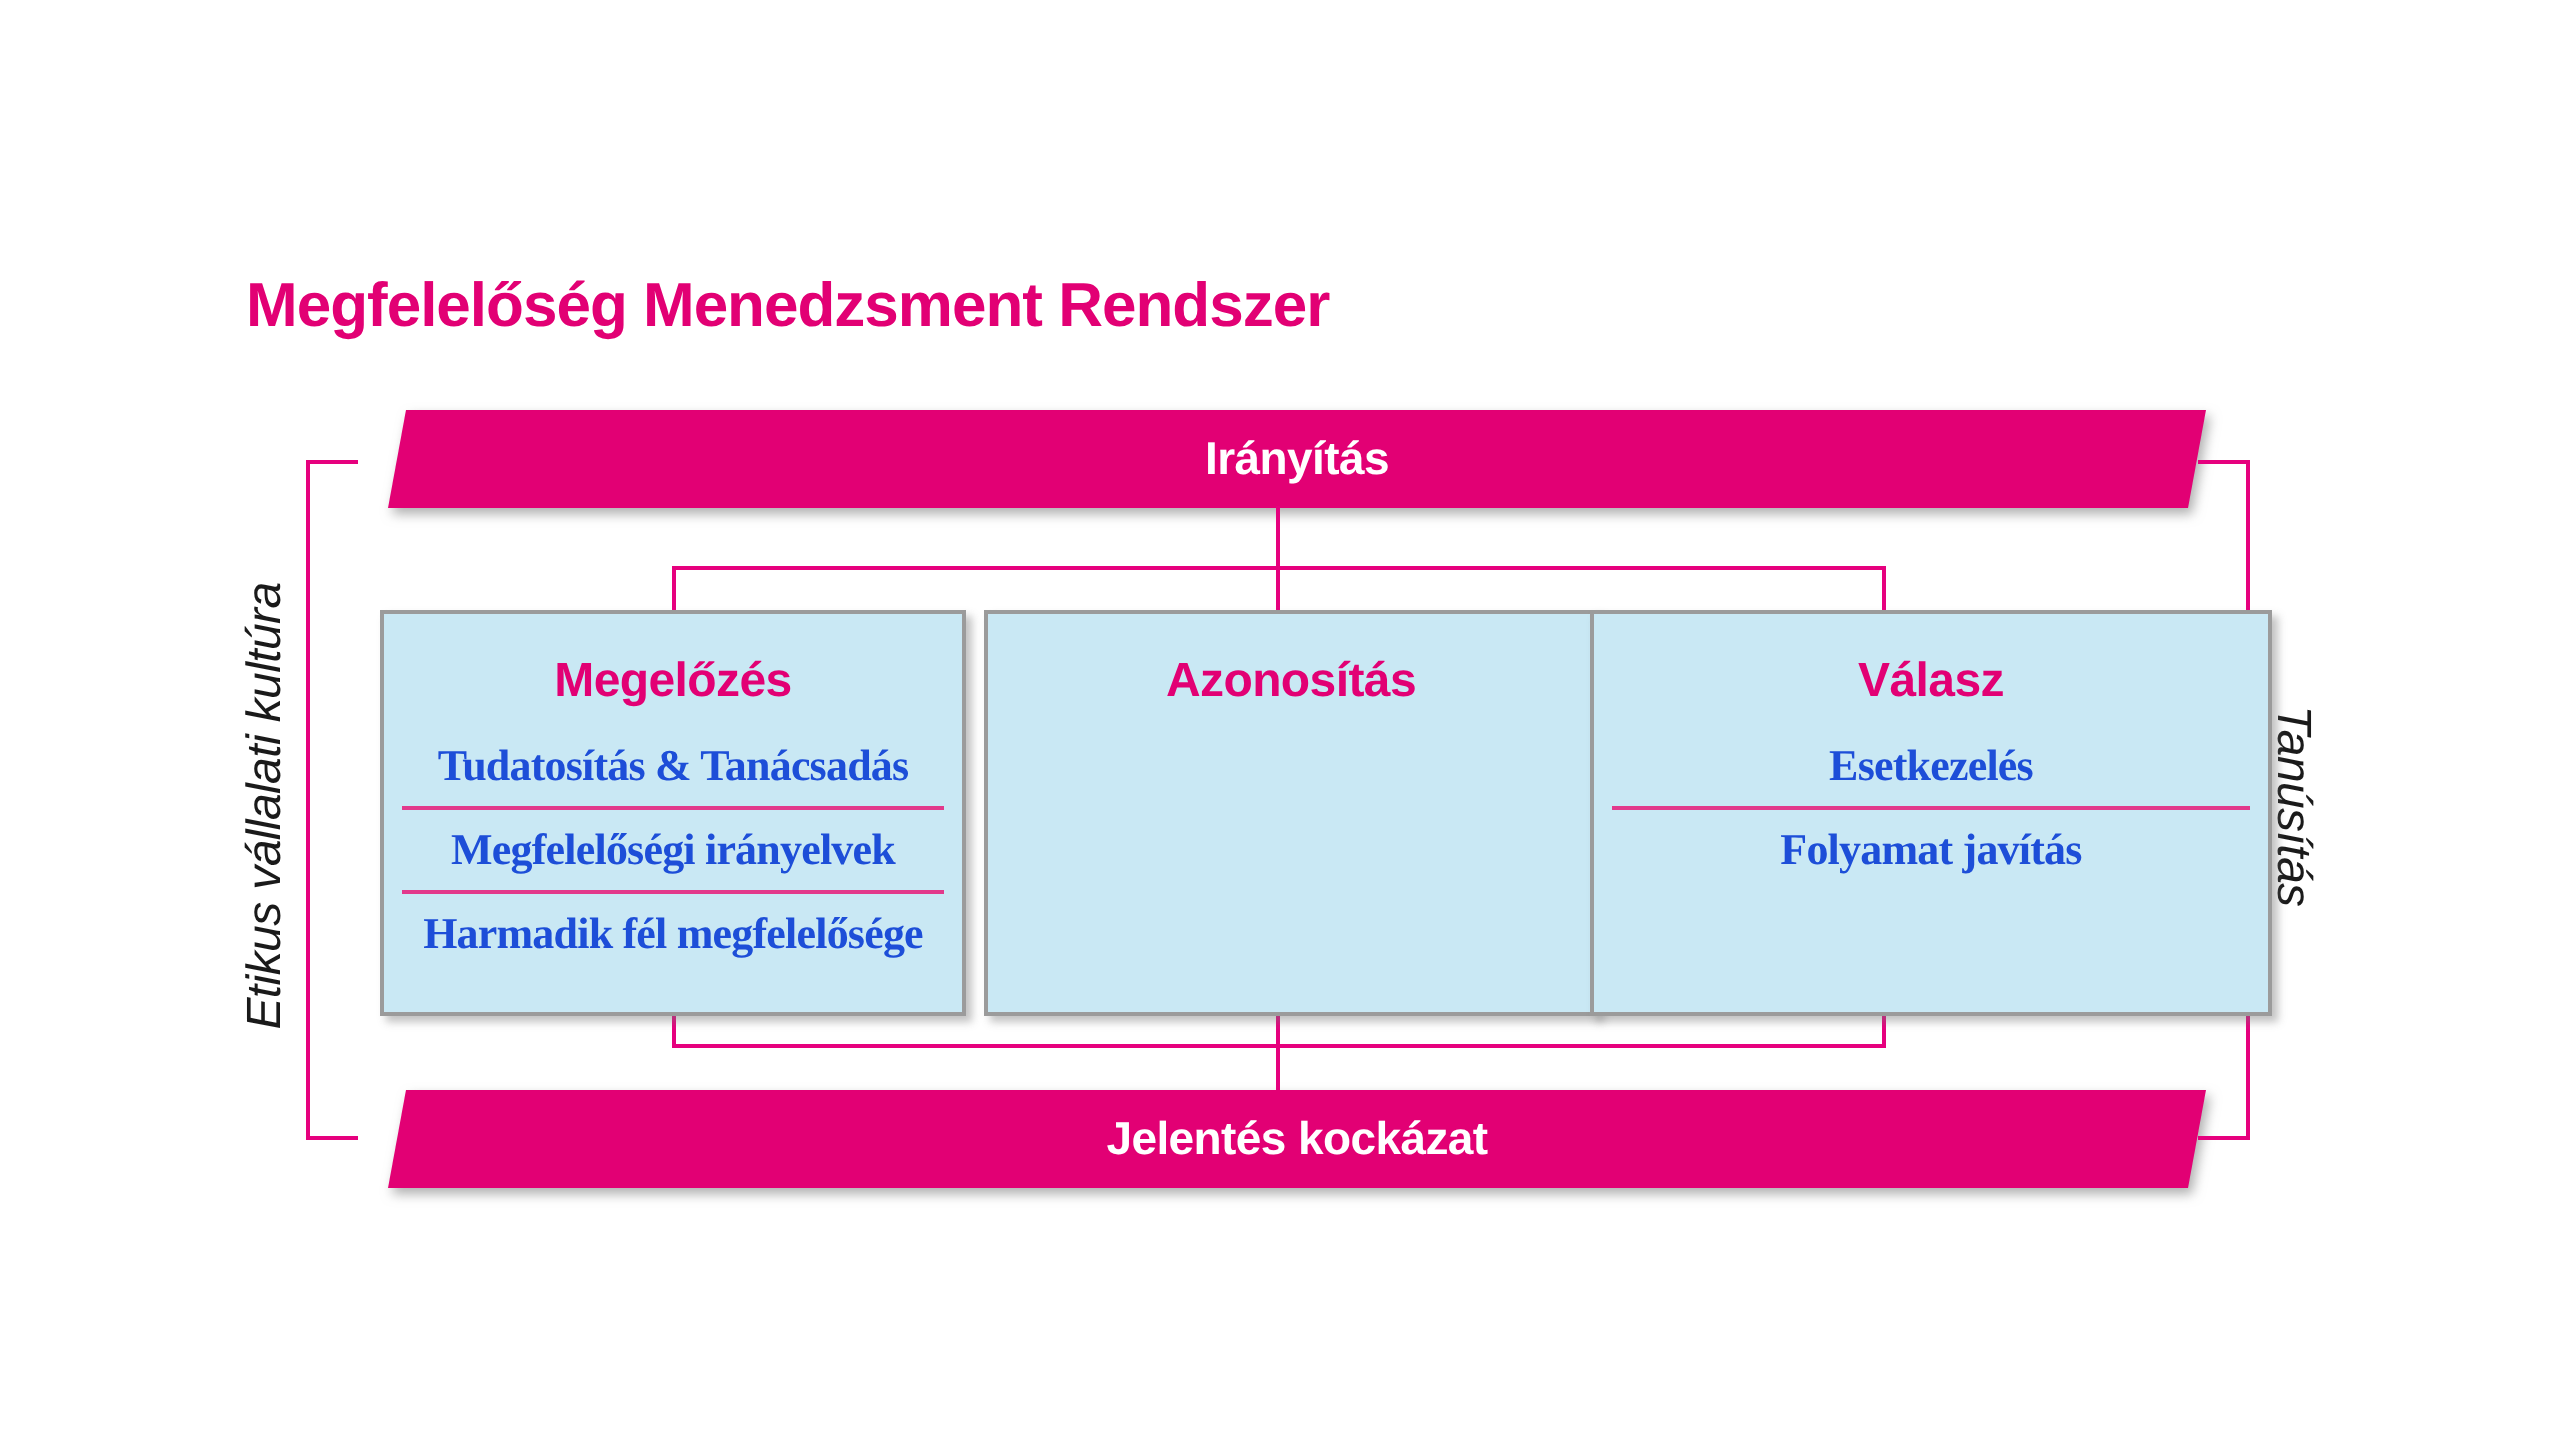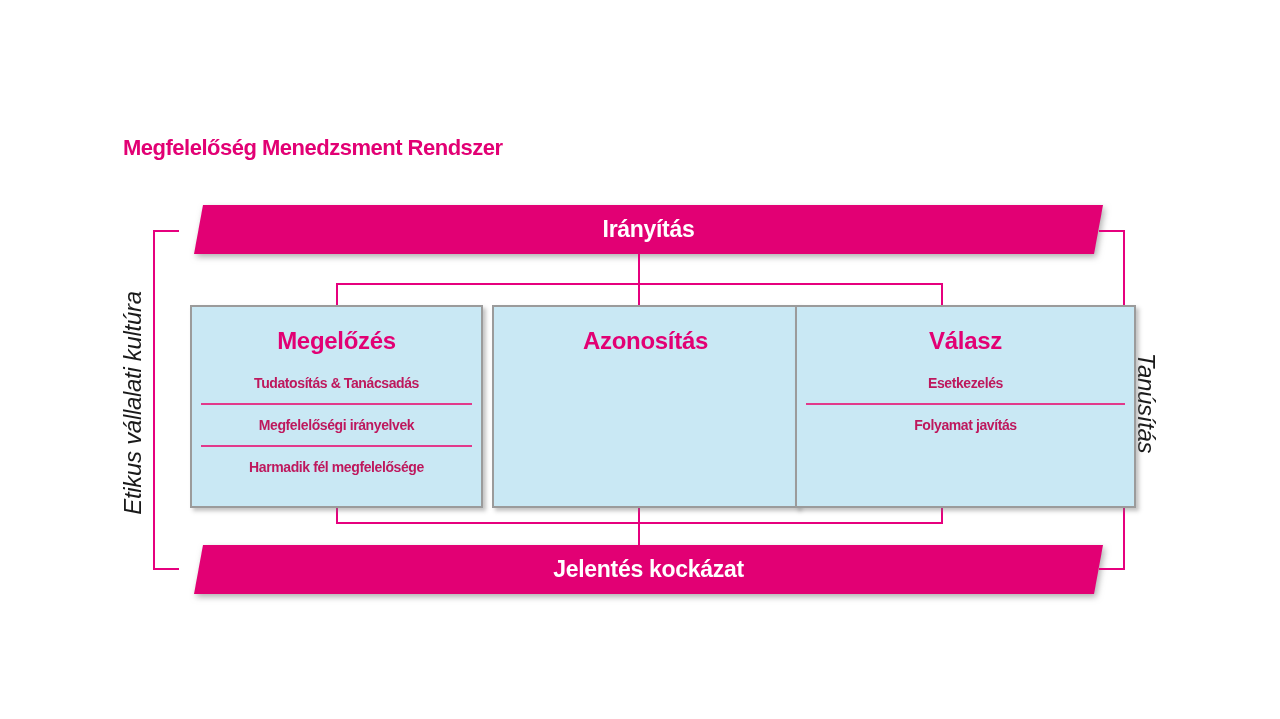--- a/index.html
+++ b/index.html
@@ -6,21 +6,21 @@
   body {
     width:1280px; height:719px;
     background:#ffffff;
     font-family:"Liberation Sans", sans-serif;
     position:relative; overflow:hidden;
   }
   .stage { position:absolute; left:0; top:0; width:1280px; height:719px; }
 
   .title {
     position:absolute; left:123px; top:135px;
-    font-size:22px; font-weight:bold; color:#E20074;
+    font-size:31px; font-weight:bold; color:#E20074;
     letter-spacing:-0.5px; white-space:nowrap;
   }
 
   .banner {
     position:absolute; left:194px; width:909px; height:49px;
     filter:drop-shadow(2px 3px 3px rgba(110,110,110,0.55));
   }
   .banner.top { top:205px; }
   .banner.bottom { top:545px; }
   .banner-inner {
@@ -43,22 +43,22 @@
   .card.c0 { left:190px; width:293px; }
   .card.c1 { left:492px; width:307px; }
   .card.c2 { left:795px; width:341px; }
   .card-heading {
     margin-top:18px; line-height:32px; text-align:center;
     color:#E20074; font-size:24px; font-weight:bold; letter-spacing:-0.3px;
   }
   .card-items { margin-top:6px; }
   .item {
     height:40px; display:flex; align-items:center; justify-content:center;
-    font-size:14px; font-weight:bold; color:#be185d;
-    letter-spacing:-0.4px; white-space:nowrap;
+    font-size:22px; font-weight:bold; color:#1d4ed8;
+    letter-spacing:-0.4px; white-space:nowrap;font-family:Liberation Serif, serif;
   }
   .sep { height:2px; background:#E2398B; margin:0 9px; }
 
   .side-label {
     position:absolute; font-style:italic; font-size:24px; color:#1A1A1A;
     white-space:nowrap; letter-spacing:-0.3px;
   }
   .side-label.left  { left:133px;  top:403px; transform:translate(-50%,-50%) rotate(-90deg); }
   .side-label.right { left:1146px; top:403px; transform:translate(-50%,-50%) rotate(90deg); }
 </style>

